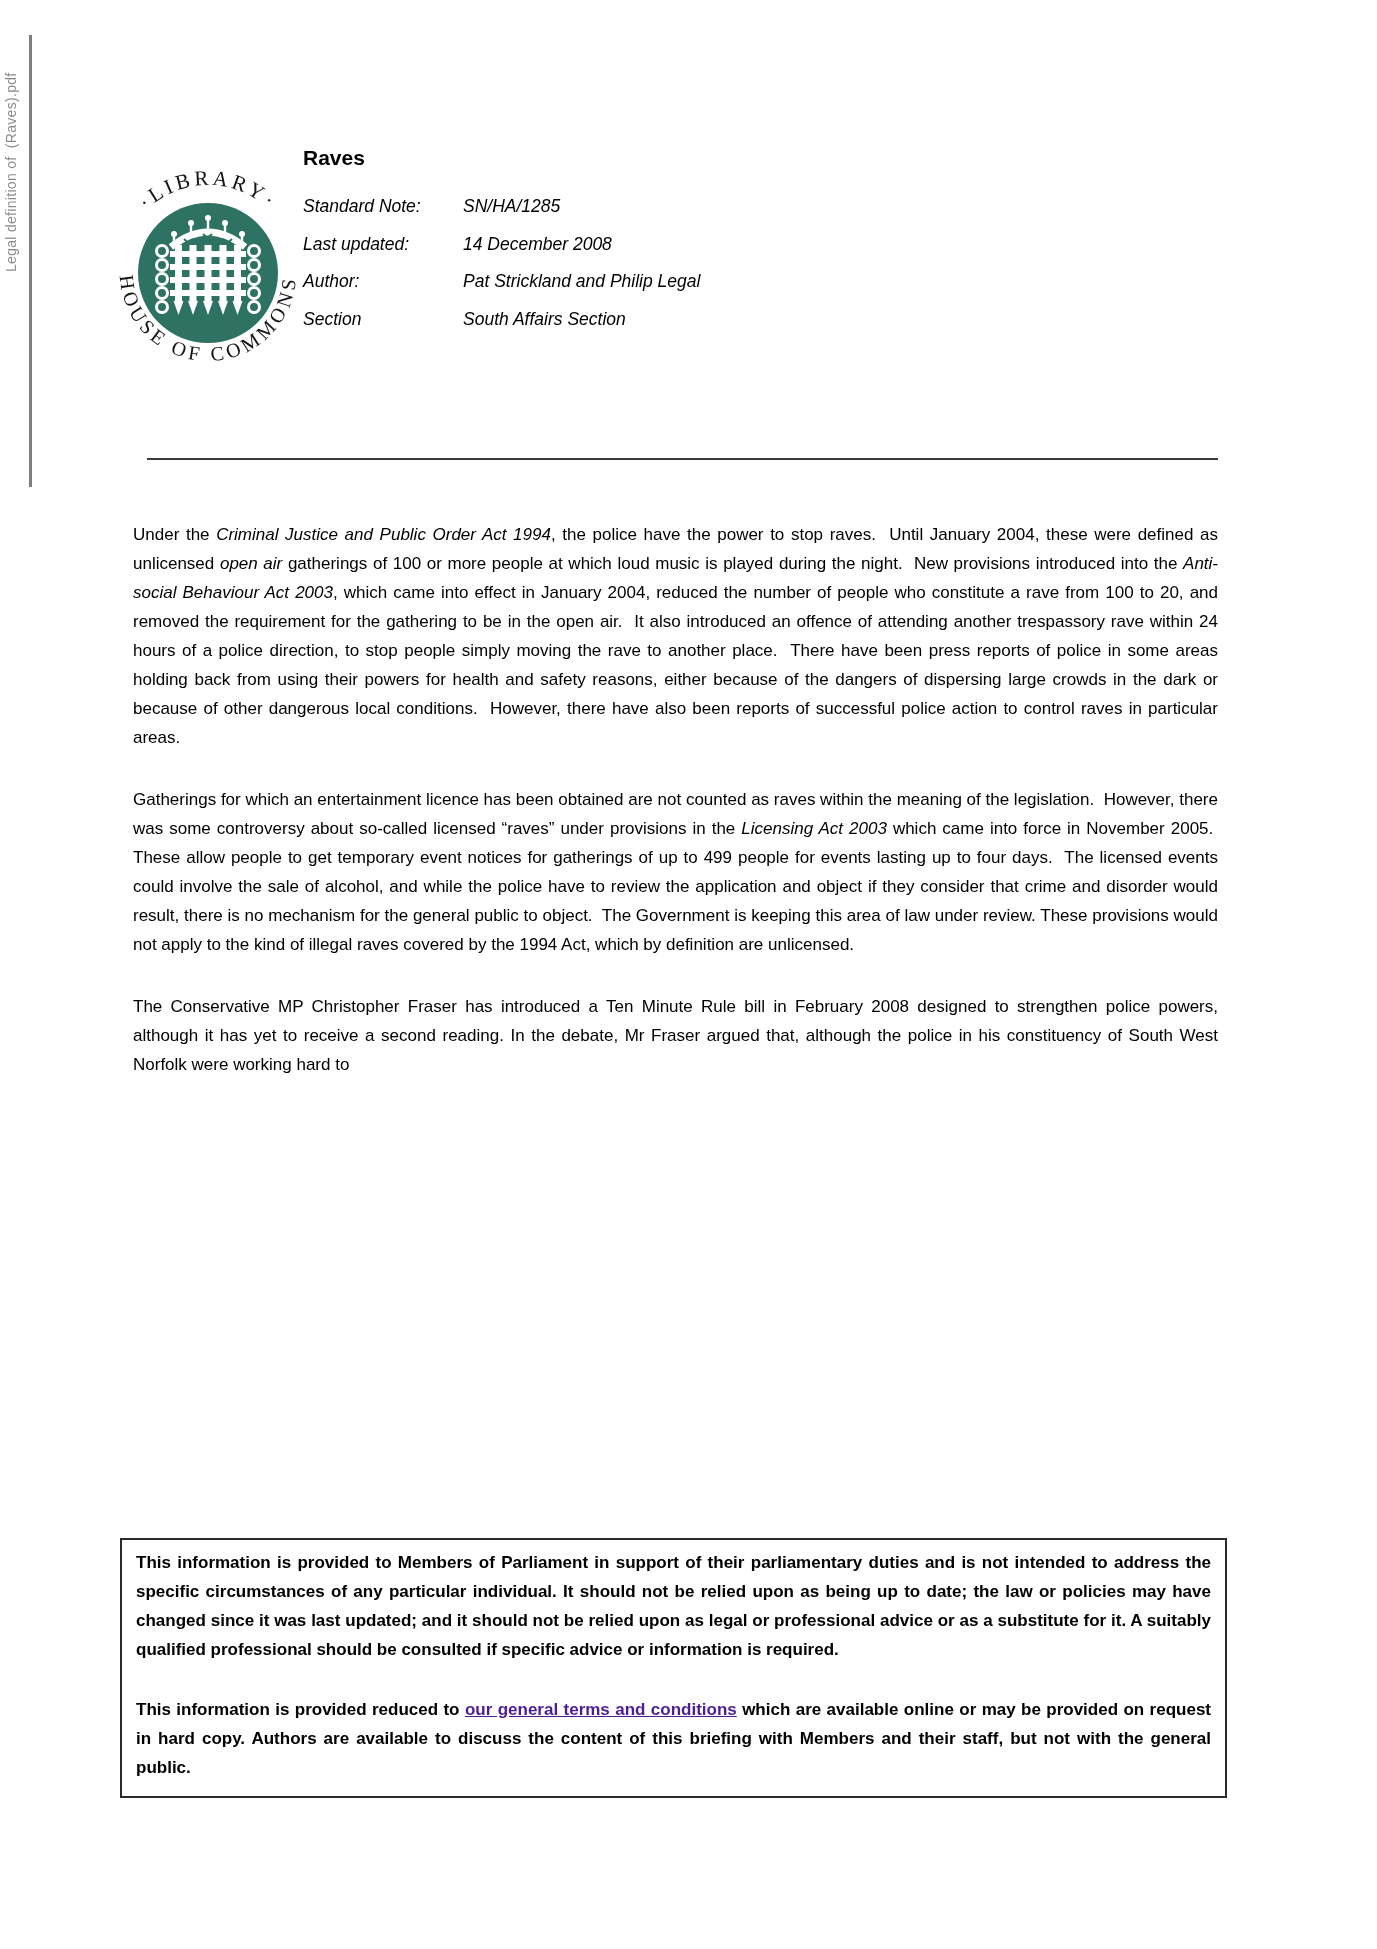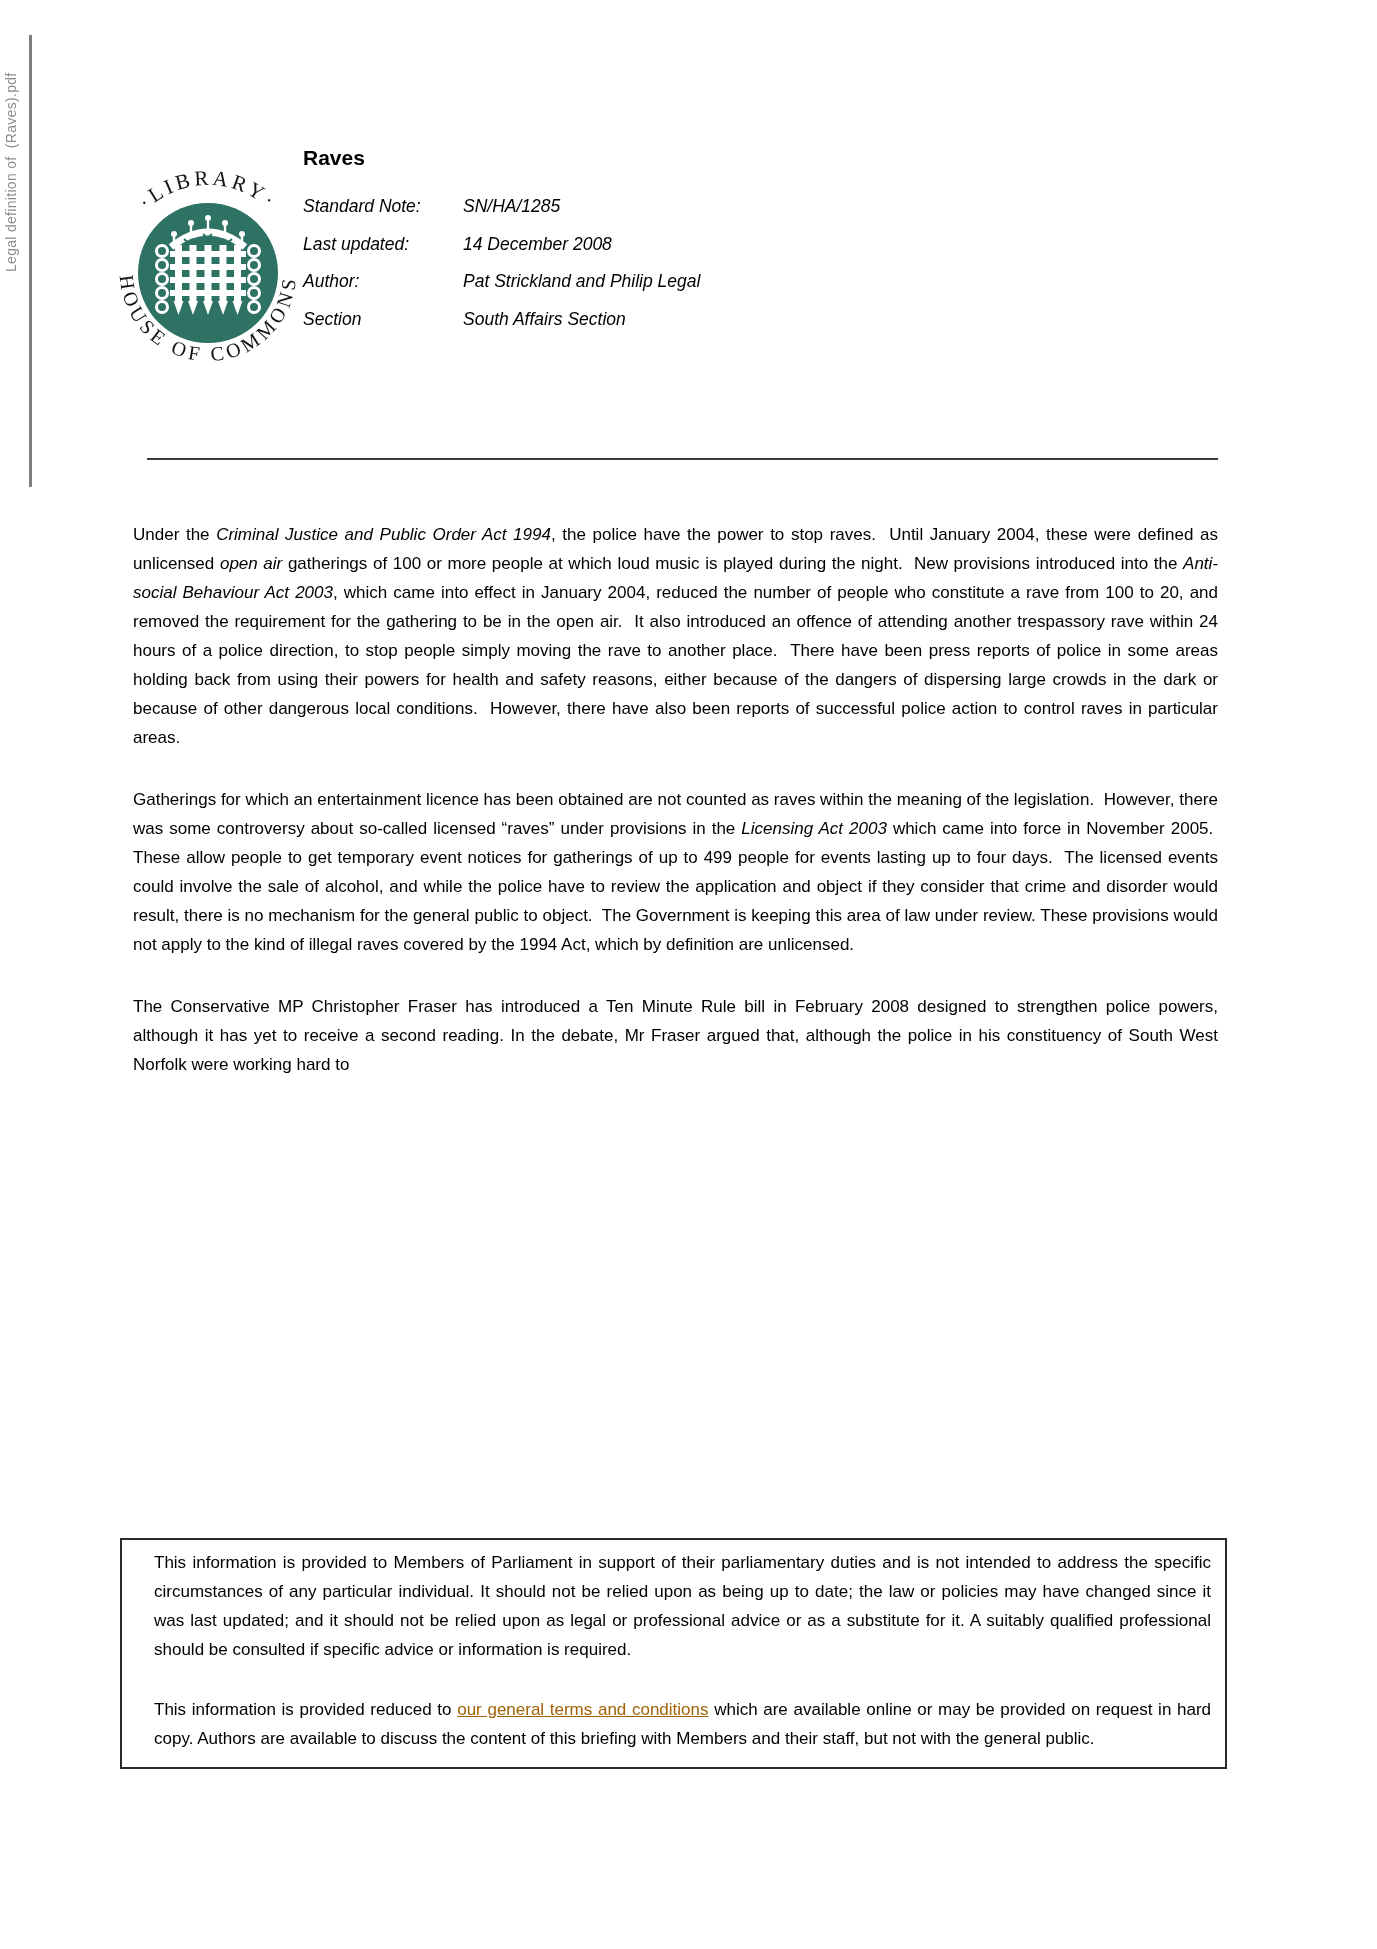--- a/index.html
+++ b/index.html
@@ -42,27 +42,27 @@
     font-size:17px;line-height:29px;
     text-align:justify;text-align-last:left;margin-top:24px;
   }
   .content p{margin:0 0 33px 0;}
   .seg-italic{font-style:italic;}
   
   .disclaimer-box{
     position:absolute;left:120px;top:1538px;width:1107px;
     box-sizing:border-box;
     border:2px solid #2a2a2a;
-    padding:8px 14px 14px 32px;
+    padding:8px 14px 14px 14px;
     font-size:17px;line-height:29px;
-    text-align:justify;text-align-last:left;
+    text-align:justify;text-align-last:left;font-weight:bold;
   }
   .disclaimer-box p{margin:0;}
   .disclaimer-box p.first{margin-bottom:31px;}
-  .link{color:#a16207;text-decoration:underline;cursor:pointer;}
+  .link{color:#4c1d95;text-decoration:underline;cursor:pointer;}
 </style>
 </head>
 <body>
 
 <div class="page">
 
   <div class="doc-label">Legal definition of  (Raves).pdf</div>
   <div class="doc-edge-line"></div>
 
   <div class="logo">

